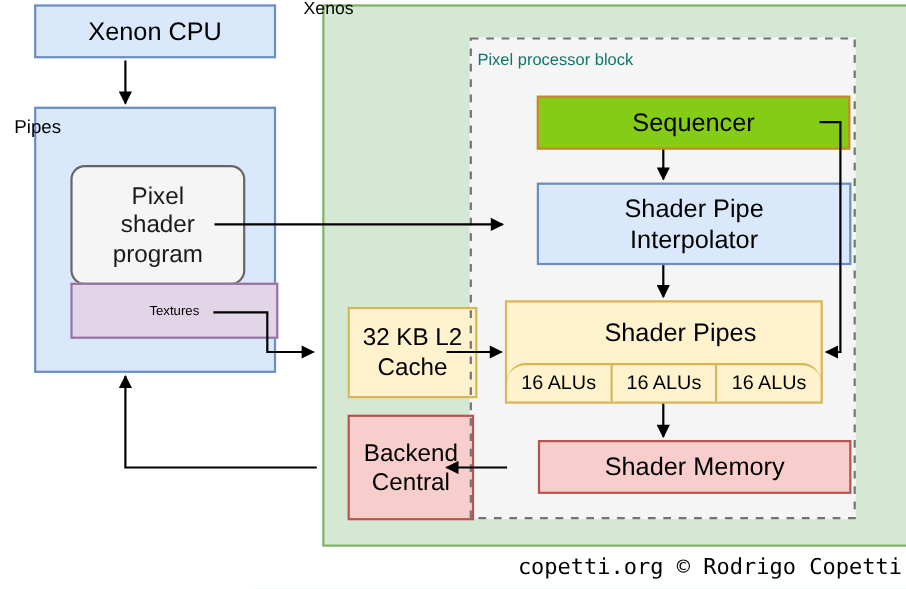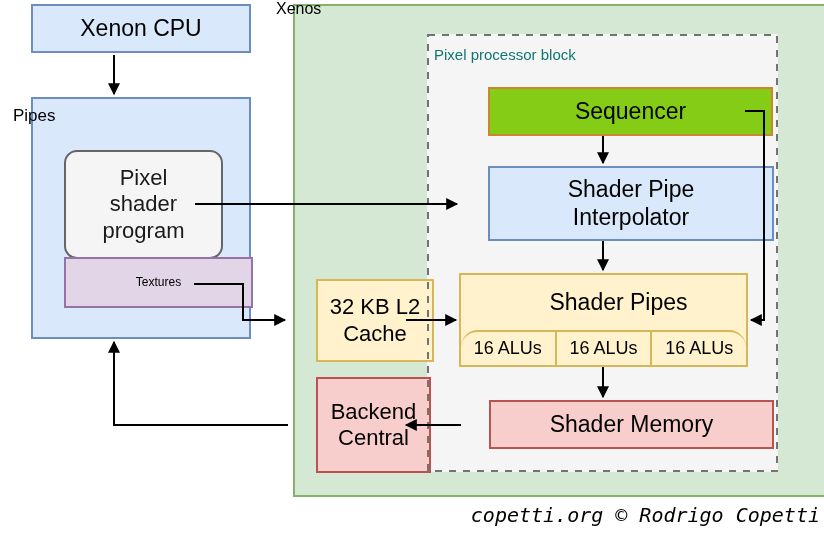--- a/index.html
+++ b/index.html
@@ -40,21 +40,21 @@
   .alu-row   {flex:1;display:flex;border-top:2px solid #d6b656;border-radius:17px;}
   .alu-cell  {flex:1;display:flex;align-items:center;justify-content:center;font-size:18px;}
   .alu-cell + .alu-cell{border-left:2px solid #d6b656;}
   .shader-export{left:461px;top:400px;width:285px;height:49px;font-size:23px;}
   .l2cache   {left:288px;top:279px;width:118px;height:83px;font-size:22px;}
   .backend   {left:288px;top:377px;width:115px;height:96px;font-size:22px;}
 
   .overlay{position:absolute;left:0;top:0;width:824px;height:535px;pointer-events:none;}
   .footer{
     position:absolute;left:0;top:503px;width:820px;text-align:right;
-    font-family:"DejaVu Sans Mono","Liberation Mono",monospace;font-size:20px;color:#000;font-style:italic;
+    font-family:"DejaVu Sans Mono","Liberation Mono",monospace;font-size:20px;color:#000;
   }
 </style>
 </head>
 <body>
 
 <div class="canvas">
 
   <div class="node green xenos"></div>
   <div class="corner-label xenos-label">Xenos</div>
 

